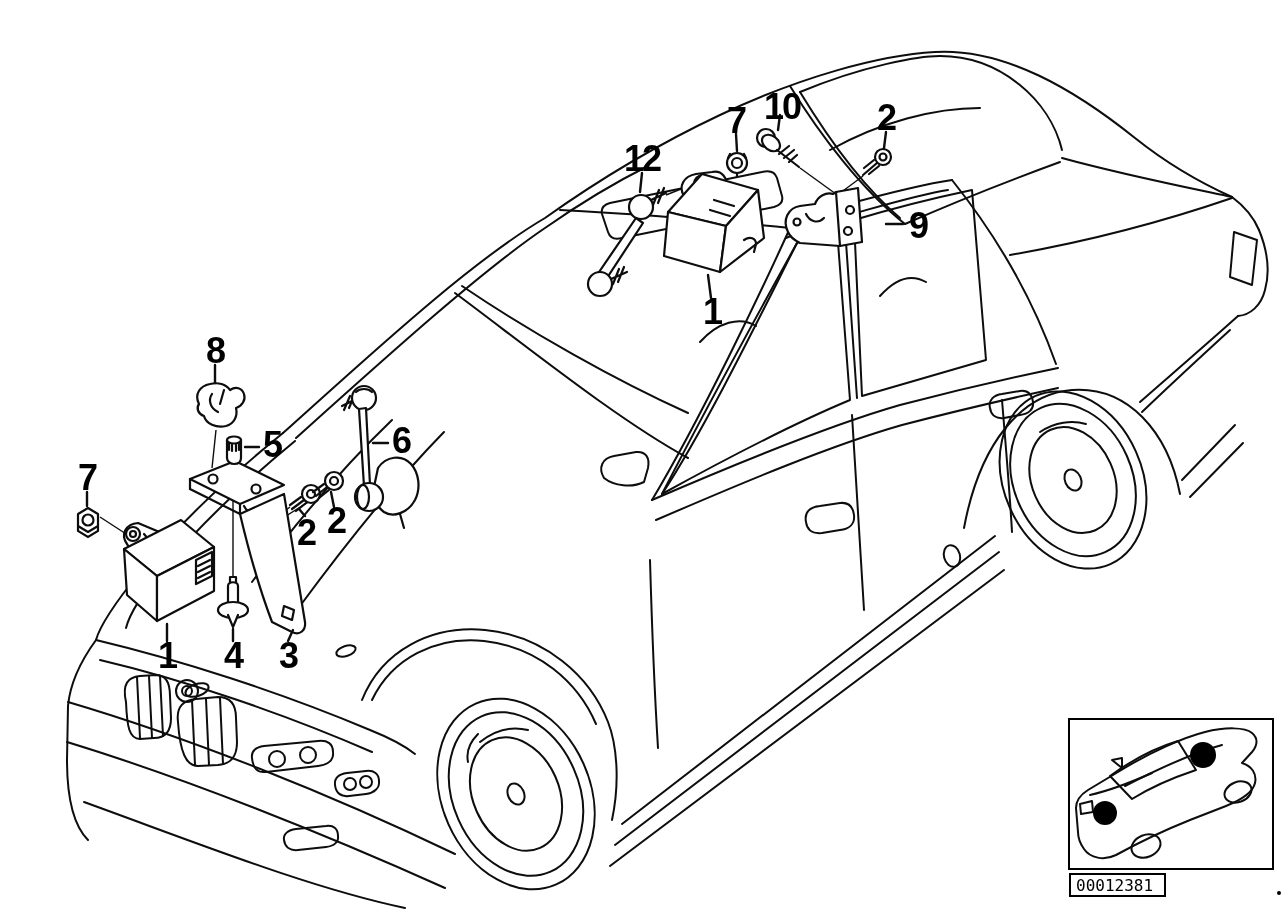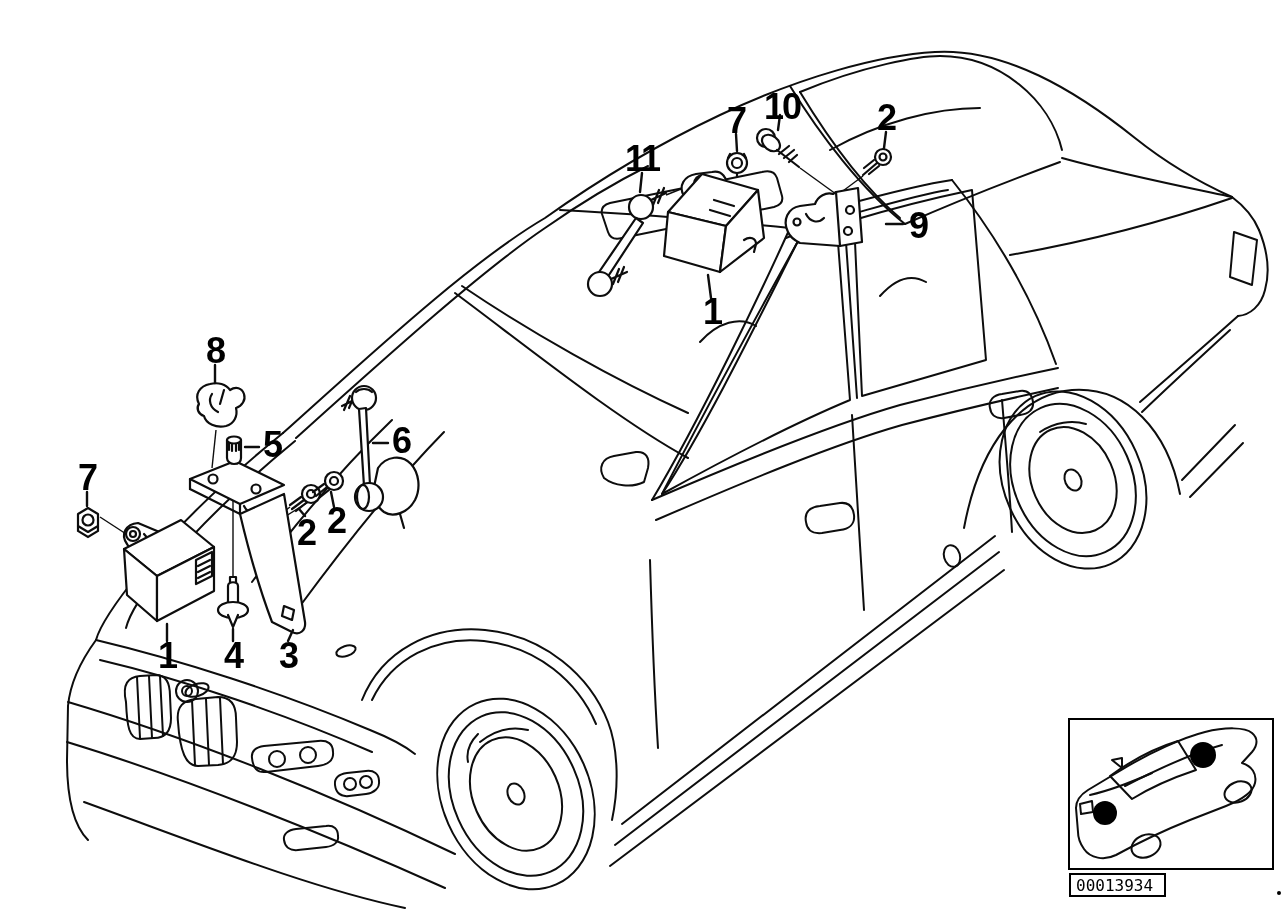--- a/index.html
+++ b/index.html
@@ -291,30 +291,30 @@
       <path class="cl" d="M 1080,804 L 1092,801 L 1093,812 L 1081,814 Z"></path>
       <ellipse class="cl" cx="1146" cy="846" rx="15" ry="11" transform="rotate(-22 1146 846)"></ellipse>
       <ellipse class="cl" cx="1238" cy="792" rx="14" ry="10" transform="rotate(-22 1238 792)"></ellipse>
       <circle class="blk" cx="1105" cy="813" r="12"></circle>
       <circle class="blk" cx="1203" cy="755" r="13"></circle>
     </g>
   </g>
   <circle class="blk" cx="1279" cy="893" r="2"></circle>
 </svg>
 
-  <div class="callout" style="left:642px;top:159px;">11</div>
+  <div class="callout" style="left:642px;top:159px;">12</div>
   <div class="callout" style="left:736px;top:121px;">7</div>
   <div class="callout" style="left:782px;top:107px;">10</div>
   <div class="callout" style="left:886px;top:118px;">2</div>
   <div class="callout" style="left:918px;top:226px;">9</div>
   <div class="callout" style="left:712px;top:312px;">1</div>
   <div class="callout" style="left:215px;top:351px;">8</div>
   <div class="callout" style="left:272px;top:445px;">5</div>
   <div class="callout" style="left:401px;top:441px;">6</div>
   <div class="callout" style="left:87px;top:478px;">7</div>
   <div class="callout" style="left:306px;top:533px;">2</div>
   <div class="callout" style="left:336px;top:521px;">2</div>
   <div class="callout" style="left:167px;top:656px;">1</div>
   <div class="callout" style="left:233px;top:656px;">4</div>
   <div class="callout" style="left:288px;top:656px;">3</div>
 
-  <div id="inset-code">00013934</div>
+  <div id="inset-code">00012381</div>
 </div>
 
 </body></html>

